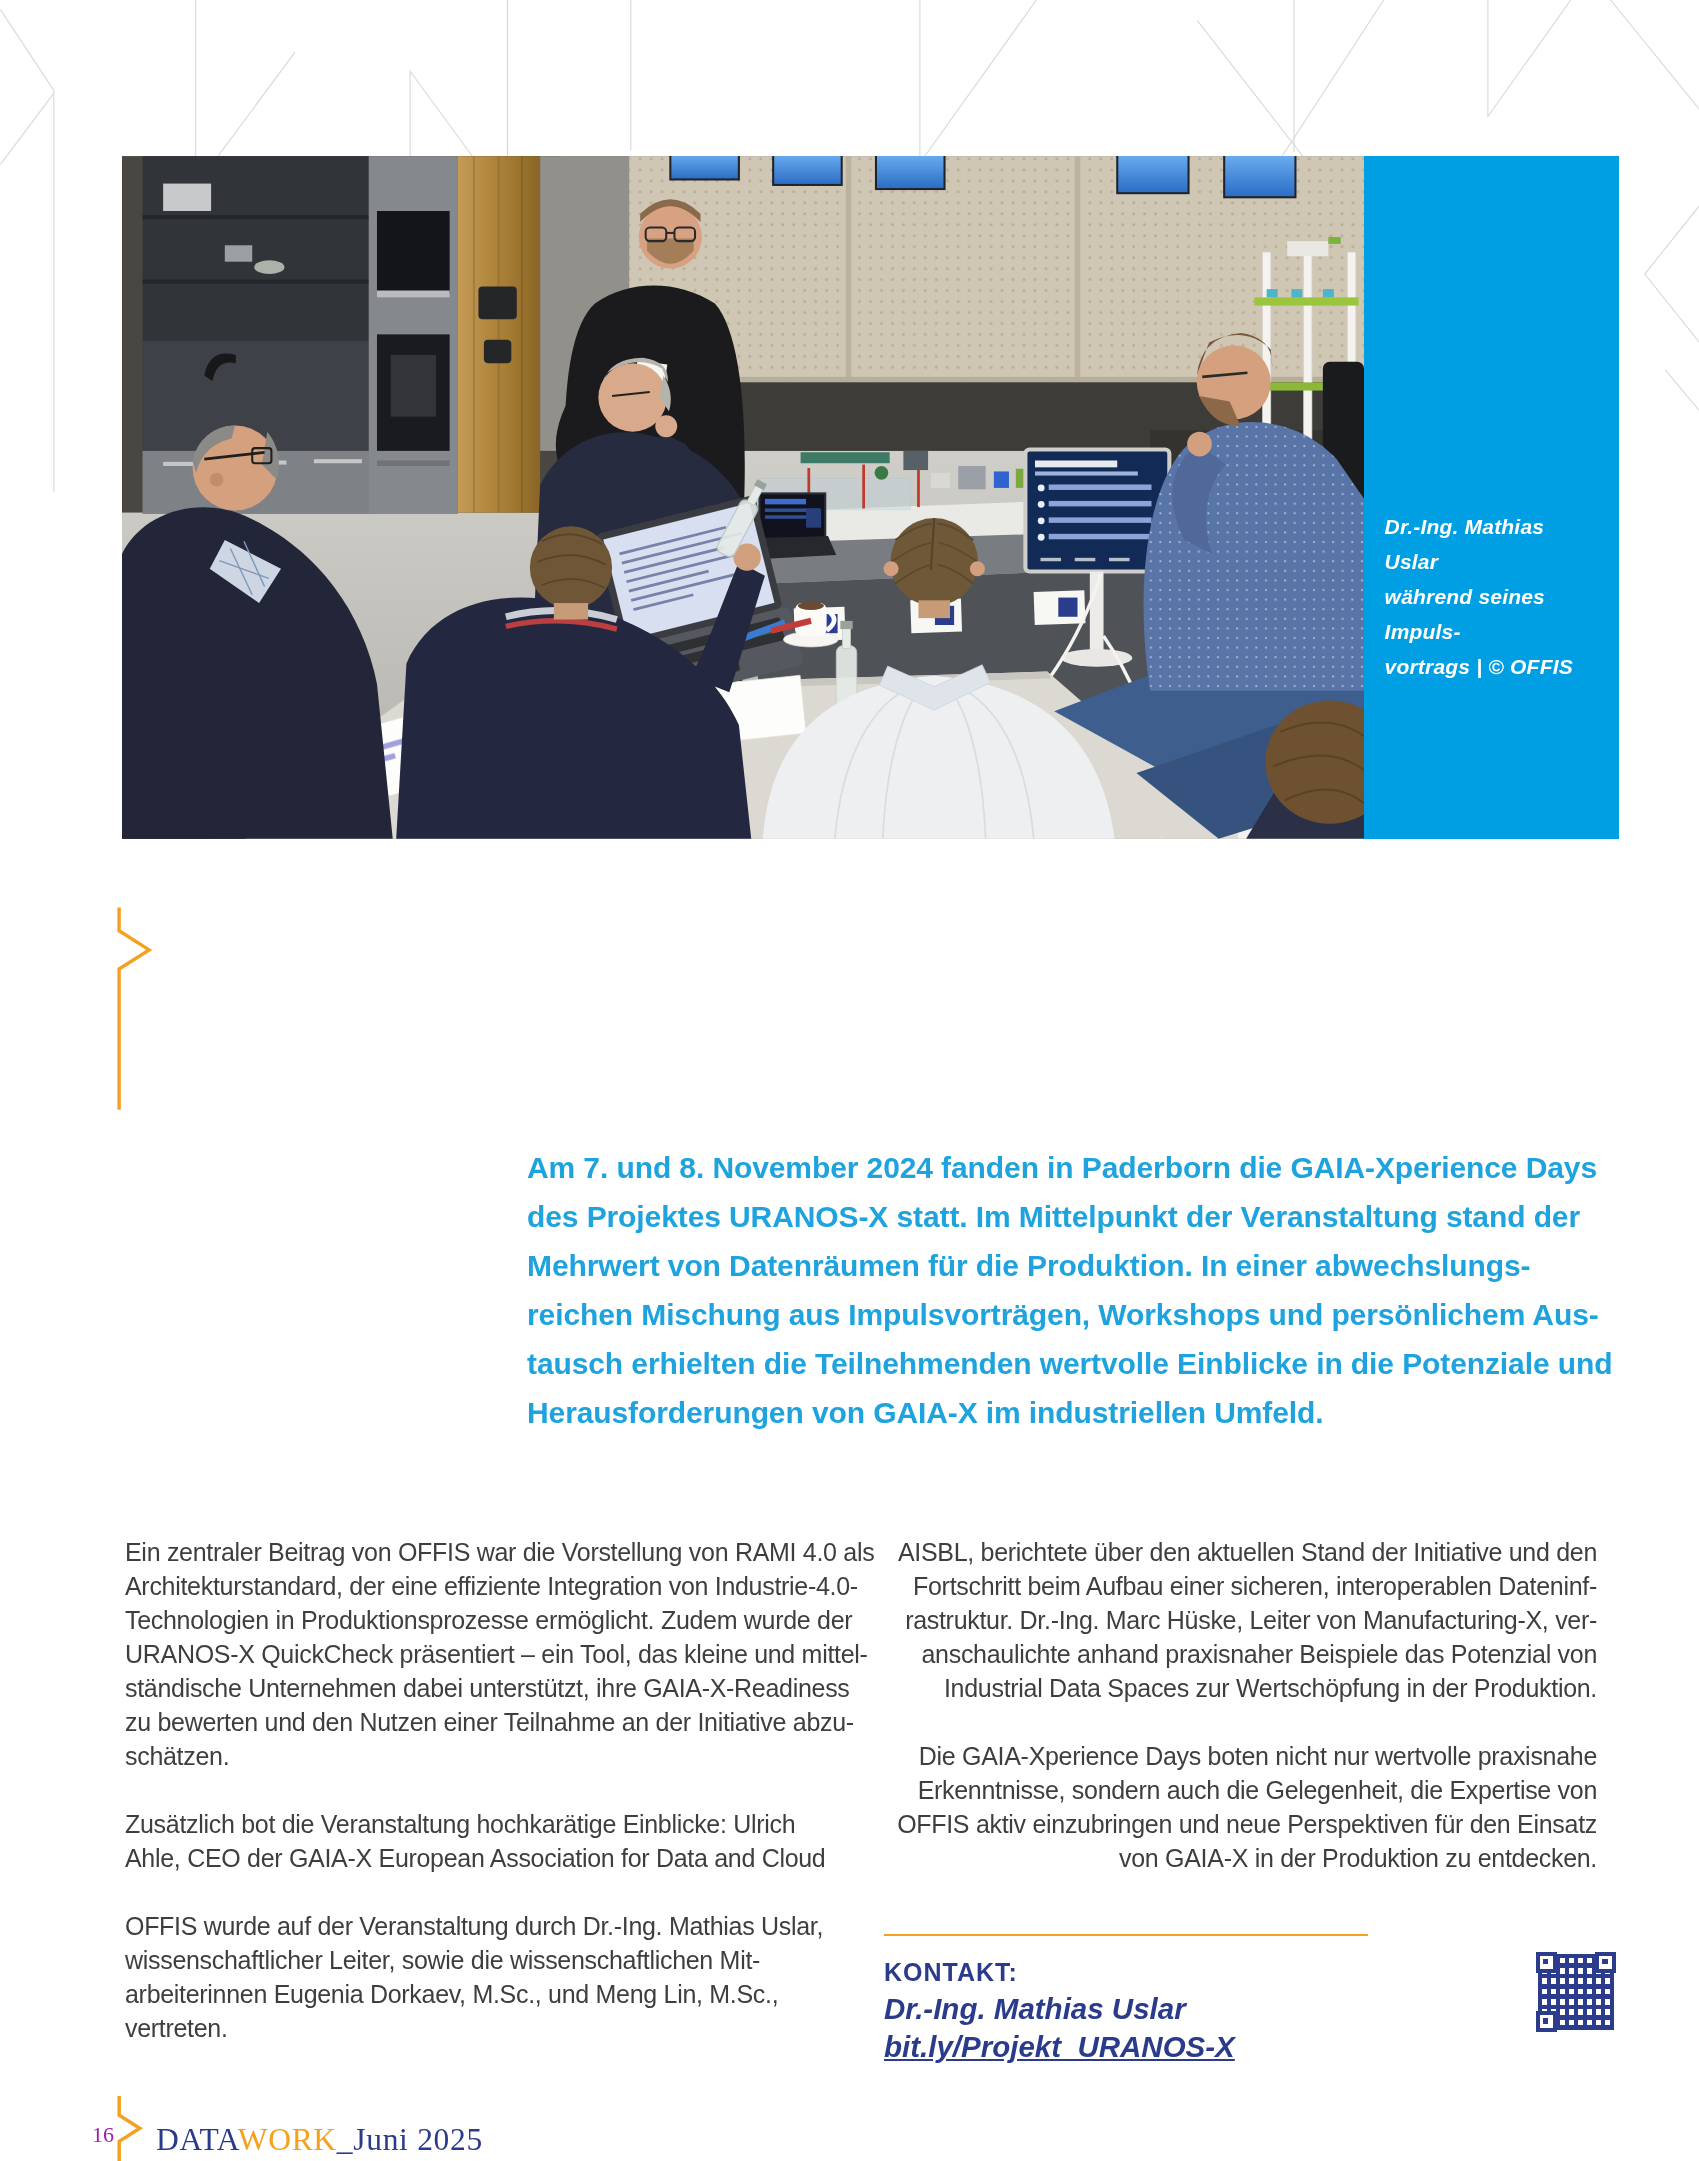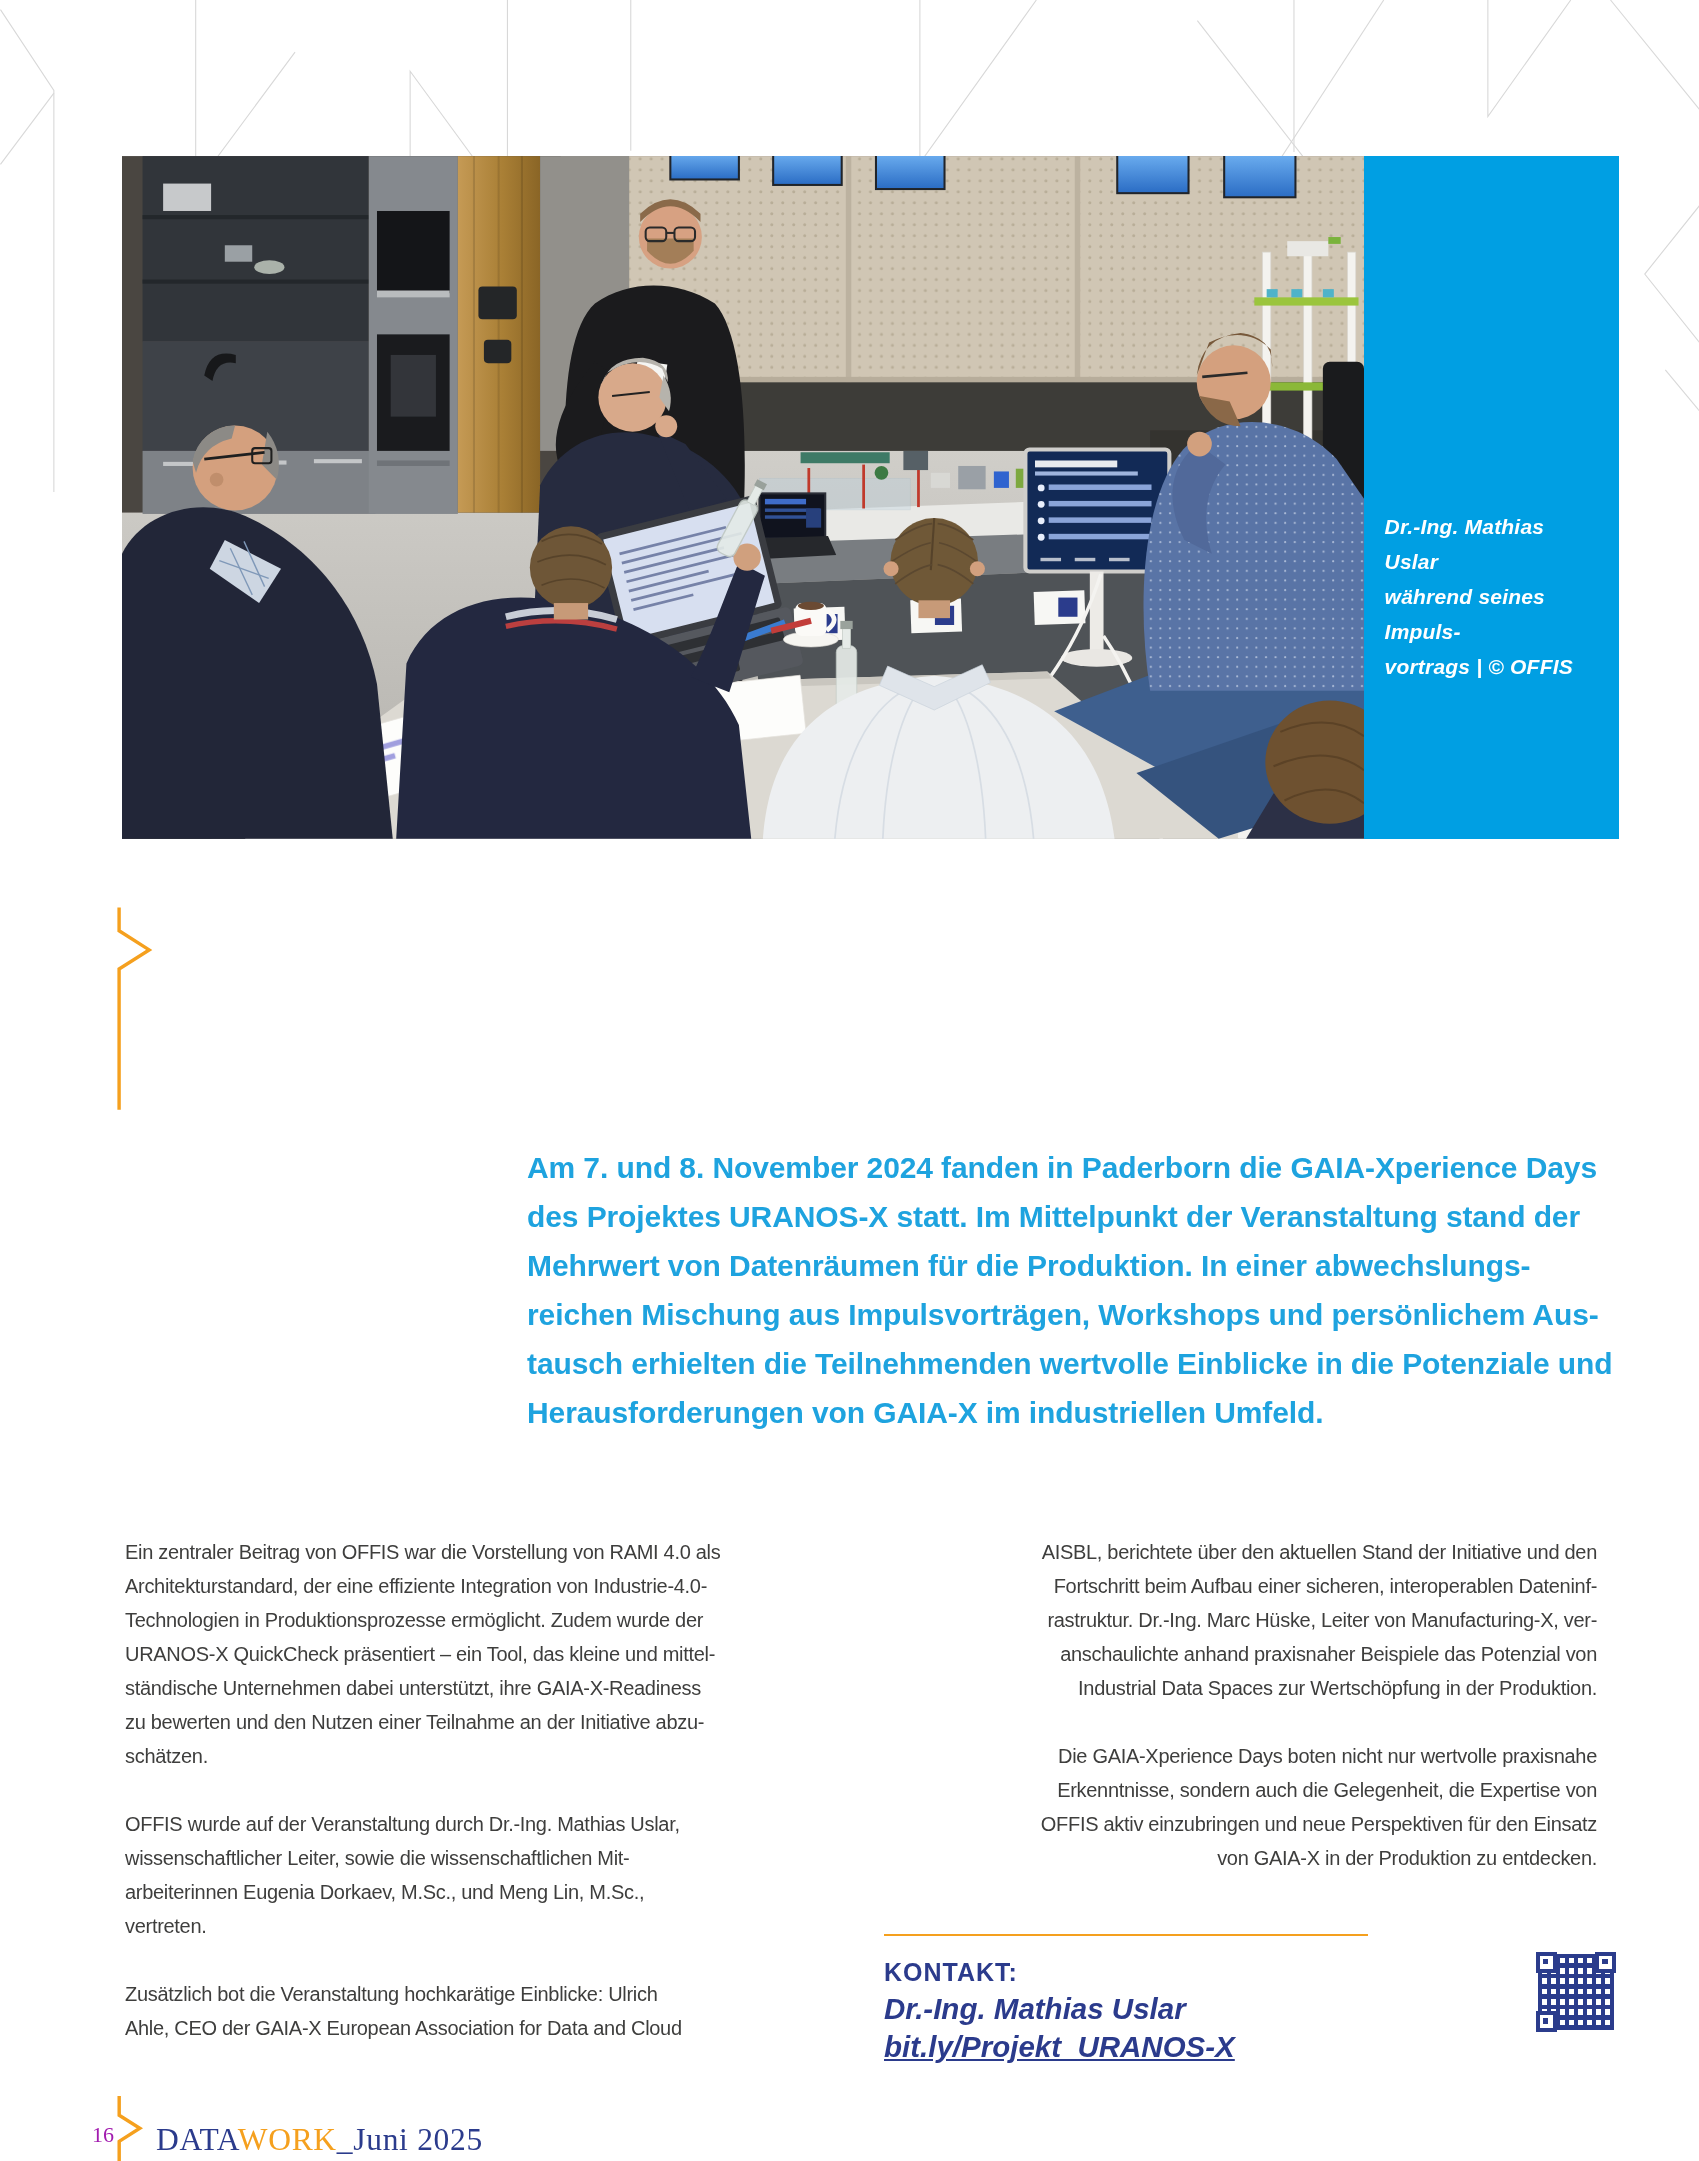--- a/index.html
+++ b/index.html
@@ -21,21 +21,21 @@
   h1.headline{position:absolute;left:175px;top:885px;margin:0;width:1480px;
       font-family:"Liberation Serif",serif;font-weight:400;color:#2B3B8C;
       font-size:78px;line-height:94px;letter-spacing:-0.7px;white-space:pre;}
 
   
   .intro{position:absolute;left:483px;top:1143px;width:1151px;color:#1EA3DF;
       font-size:30px;line-height:49px;font-weight:600;letter-spacing:-0.1px;white-space:pre;margin-left:44px;}
 
   
   .col{position:absolute;top:1535px;width:713px;color:#3E3E3D;
-       font-size:20px;line-height:34px;letter-spacing:-0.3px;}
+       font-size:25px;line-height:34px;letter-spacing:-0.3px;}
   .col-left{left:125px;}
   .col-right{left:884px;text-align:right;}
   .col p{margin:0 0 34px 0;white-space:pre;}
 
   
   .contact{position:absolute;left:884px;top:1934px;width:493px;color:#2B3B8C;}
   .contact-rule{width:484px;height:0;border-top:2.7px solid #F5A01E;margin:0 0 18px 0;}
   .contact-heading{font-size:25px;font-weight:700;letter-spacing:1px;line-height:36px;}
   .contact-name{font-size:29.5px;font-weight:700;font-style:italic;line-height:38px;}
   .contact-link{font-size:29.5px;font-weight:700;font-style:italic;line-height:38px;
@@ -445,26 +445,26 @@
 Herausforderungen von GAIA-X im industriellen Umfeld.</div>
 
   <div class="col col-left">
     <p class="lines">Ein zentraler Beitrag von OFFIS war die Vorstellung von RAMI 4.0 als
 Architekturstandard, der eine effiziente Integration von Industrie-4.0-
 Technologien in Produktionsprozesse ermöglicht. Zudem wurde der
 URANOS-X QuickCheck präsentiert – ein Tool, das kleine und mittel-
 ständische Unternehmen dabei unterstützt, ihre GAIA-X-Readiness
 zu bewerten und den Nutzen einer Teilnahme an der Initiative abzu-
 schätzen.</p>
+    <p class="lines">Zusätzlich bot die Veranstaltung hochkarätige Einblicke: Ulrich
+Ahle, CEO der GAIA-X European Association for Data and Cloud</p>
     <p class="lines">OFFIS wurde auf der Veranstaltung durch Dr.-Ing. Mathias Uslar,
 wissenschaftlicher Leiter, sowie die wissenschaftlichen Mit-
 arbeiterinnen Eugenia Dorkaev, M.Sc., und Meng Lin, M.Sc.,
 vertreten.</p>
-    <p class="lines">Zusätzlich bot die Veranstaltung hochkarätige Einblicke: Ulrich
-Ahle, CEO der GAIA-X European Association for Data and Cloud</p>
   </div>
   <div class="col col-right">
     <p class="lines">AISBL, berichtete über den aktuellen Stand der Initiative und den
 Fortschritt beim Aufbau einer sicheren, interoperablen Dateninf-
 rastruktur. Dr.-Ing. Marc Hüske, Leiter von Manufacturing-X, ver-
 anschaulichte anhand praxisnaher Beispiele das Potenzial von
 Industrial Data Spaces zur Wertschöpfung in der Produktion.</p>
     <p class="lines">Die GAIA-Xperience Days boten nicht nur wertvolle praxisnahe
 Erkenntnisse, sondern auch die Gelegenheit, die Expertise von
 OFFIS aktiv einzubringen und neue Perspektiven für den Einsatz

